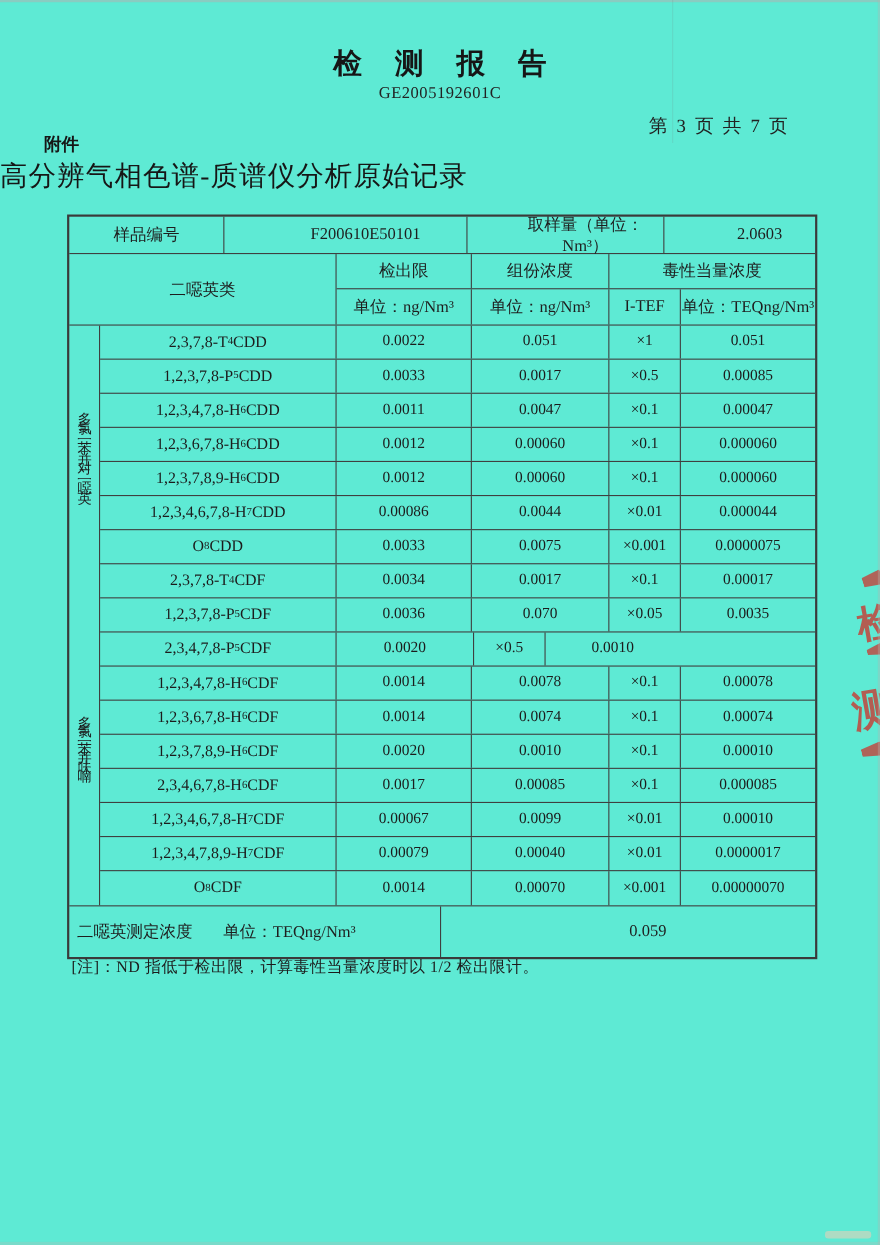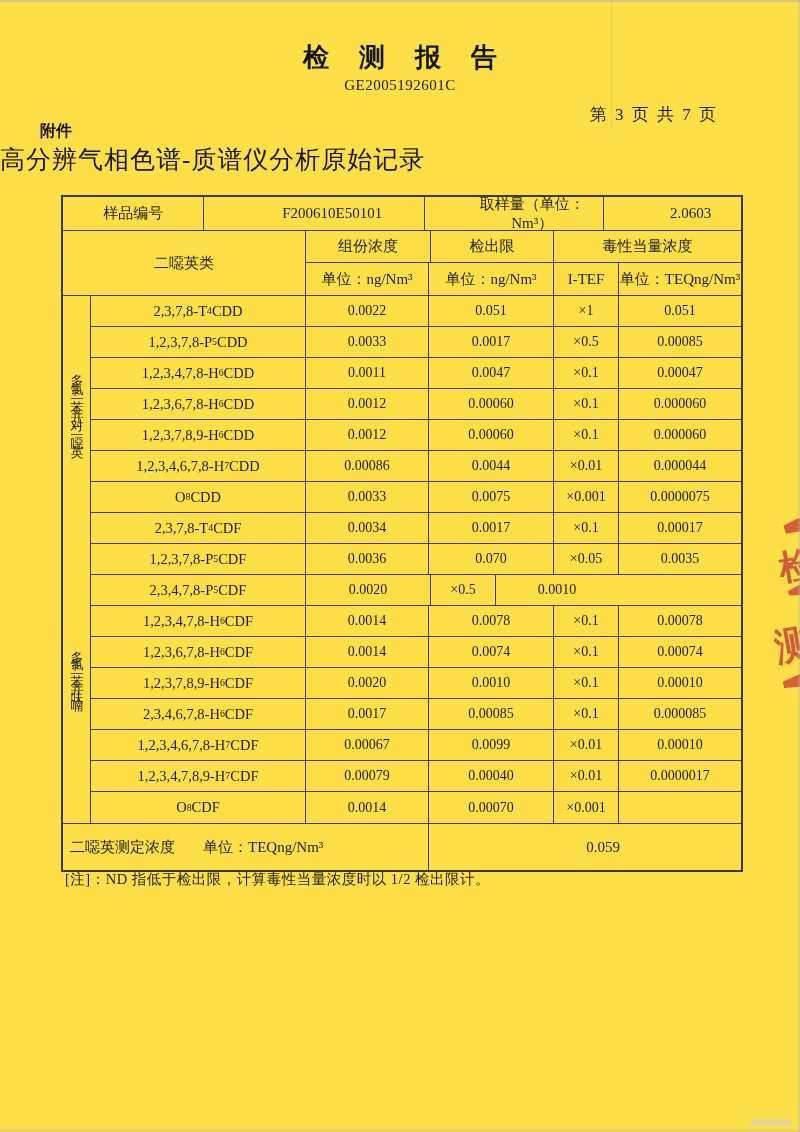--- a/index.html
+++ b/index.html
@@ -1,18 +1,18 @@
 <!DOCTYPE html>
 <html><head>
 <meta charset="utf-8">
 <style>
   html,body{margin:0;padding:0;background:#e8e8e4;}
   .paper{
     position:relative;width:800px;height:1132px;margin:0 auto;
-    background:#fde047;overflow:hidden;
+    background:#5eead4;overflow:hidden;
     font-family:"Liberation Serif","DejaVu Serif",serif;
     color:#1e1e1e;
   }
   
   .title{position:absolute;top:40px;left:0;width:100%;text-align:center;
     font-size:26px;font-weight:bold;letter-spacing:30px;padding-left:30px;box-sizing:border-box;color:#161616;}
   .report-no{position:absolute;top:77px;left:0;width:100%;text-align:center;
     font-size:15px;letter-spacing:.5px;color:#222;}
   .page-no{position:absolute;top:103px;right:82px;font-size:17px;color:#222;letter-spacing:2px;}
   .attachment{position:absolute;top:121px;left:40px;font-size:16px;font-weight:bold;color:#161616;}
@@ -44,21 +44,21 @@
   .data-rows{flex:1;display:flex;flex-direction:column;}
   .drow{display:flex;height:31px;box-sizing:border-box;border-bottom:1.5px solid #3f3f3f;}
   .drow:last-child{border-bottom:none;}
   .dcell{box-sizing:border-box;display:flex;align-items:center;justify-content:center;
     text-align:center;border-right:1.5px solid #3f3f3f;font-size:14px;color:#1c1c1c;}
   .c-name{width:215px;font-size:14.5px;}
   .c-lod{width:123px;} .c-conc{width:125px;} .c-itef{width:65px;}
   .c-teq{width:122px;border-right:none;}
   sub{font-size:.68em;line-height:0;}
   .frow{display:flex;height:46px;border-top:1.5px solid #3f3f3f;border-bottom:none;}
-  .frow .fl{width:366px;box-sizing:border-box;border-right:1.5px solid #3f3f3f;
+  .frow .fl{width:338px;box-sizing:border-box;border-right:1.5px solid #3f3f3f;
     display:flex;align-items:center;padding-left:7px;gap:28px;font-size:15px;}
   .frow .fr{flex:1;display:flex;align-items:center;justify-content:center;font-size:15px;}
   
   .note{position:absolute;top:870px;left:65px;font-size:14.5px;color:#1c1c1c;letter-spacing:.5px;}
   
   .stamp-char{position:absolute;color:rgba(198,62,54,.82);font-weight:bold;
     font-family:"Liberation Serif","DejaVu Serif",serif;}
   .stamp-char.s1{left:779px;top:543px;font-size:35px;transform:rotate(-10deg);}
   .stamp-char.s2{left:775px;top:618px;font-size:39px;transform:rotate(-10deg);}
   .stamp-wedge{position:absolute;background:rgba(198,62,54,.78);}
@@ -89,22 +89,22 @@
       <div class="tcell w0">样品编号</div>
       <div class="tcell w1">F200610E50101</div>
       <div class="tcell w2">取样量（单位：Nm³）</div>
       <div class="tcell w3 last">2.0603</div>
     </div>
 
     <div class="rowB">
       <div class="classcell">二噁英类</div>
       <div class="rowB-right">
         <div class="rowB1">
+          <div class="tcell wl">检出限</div>
           <div class="tcell wc">组份浓度</div>
-          <div class="tcell wl">检出限</div>
           <div class="tcell wt last">毒性当量浓度</div>
         </div>
         <div class="rowB2">
           <div class="tcell wl">单位：ng/Nm³</div>
           <div class="tcell wc">单位：ng/Nm³</div>
           <div class="tcell wi">I-TEF</div>
           <div class="tcell wq last">单位：TEQng/Nm³</div>
         </div>
       </div>
     </div>
@@ -224,20 +224,21 @@
             <div class="dcell c-lod">0.00079</div>
             <div class="dcell c-conc">0.00040</div>
             <div class="dcell c-itef">×0.01</div>
             <div class="dcell c-teq">0.0000017</div>
           </div>
           <div class="drow">
             <div class="dcell c-name">O<sub>8</sub>CDF</div>
             <div class="dcell c-lod">0.0014</div>
             <div class="dcell c-conc">0.00070</div>
             <div class="dcell c-itef">×0.001</div>
+            <div class="dcell c-teq">0.00000070</div>
           </div>
         </div>
     </div>
 
     <div class="trow frow">
       <div class="fl">
         <span>二噁英测定浓度</span>
         <span>单位：TEQng/Nm³</span>
       </div>
       <div class="fr">0.059</div>

